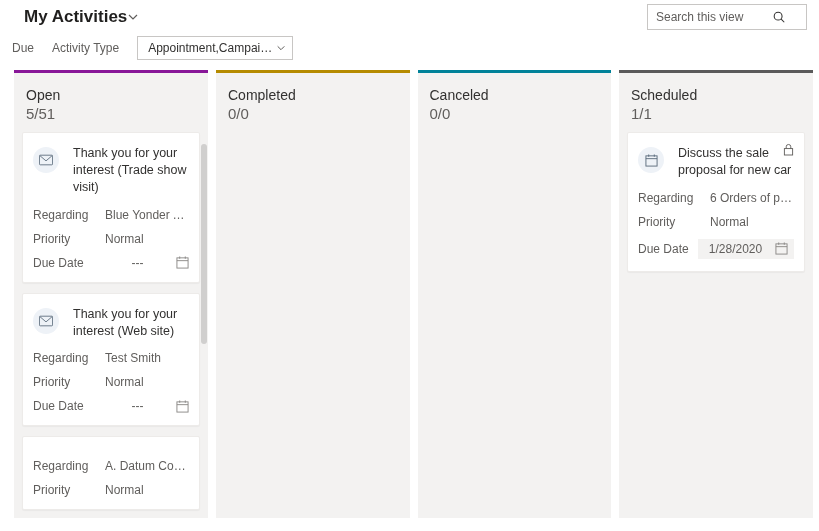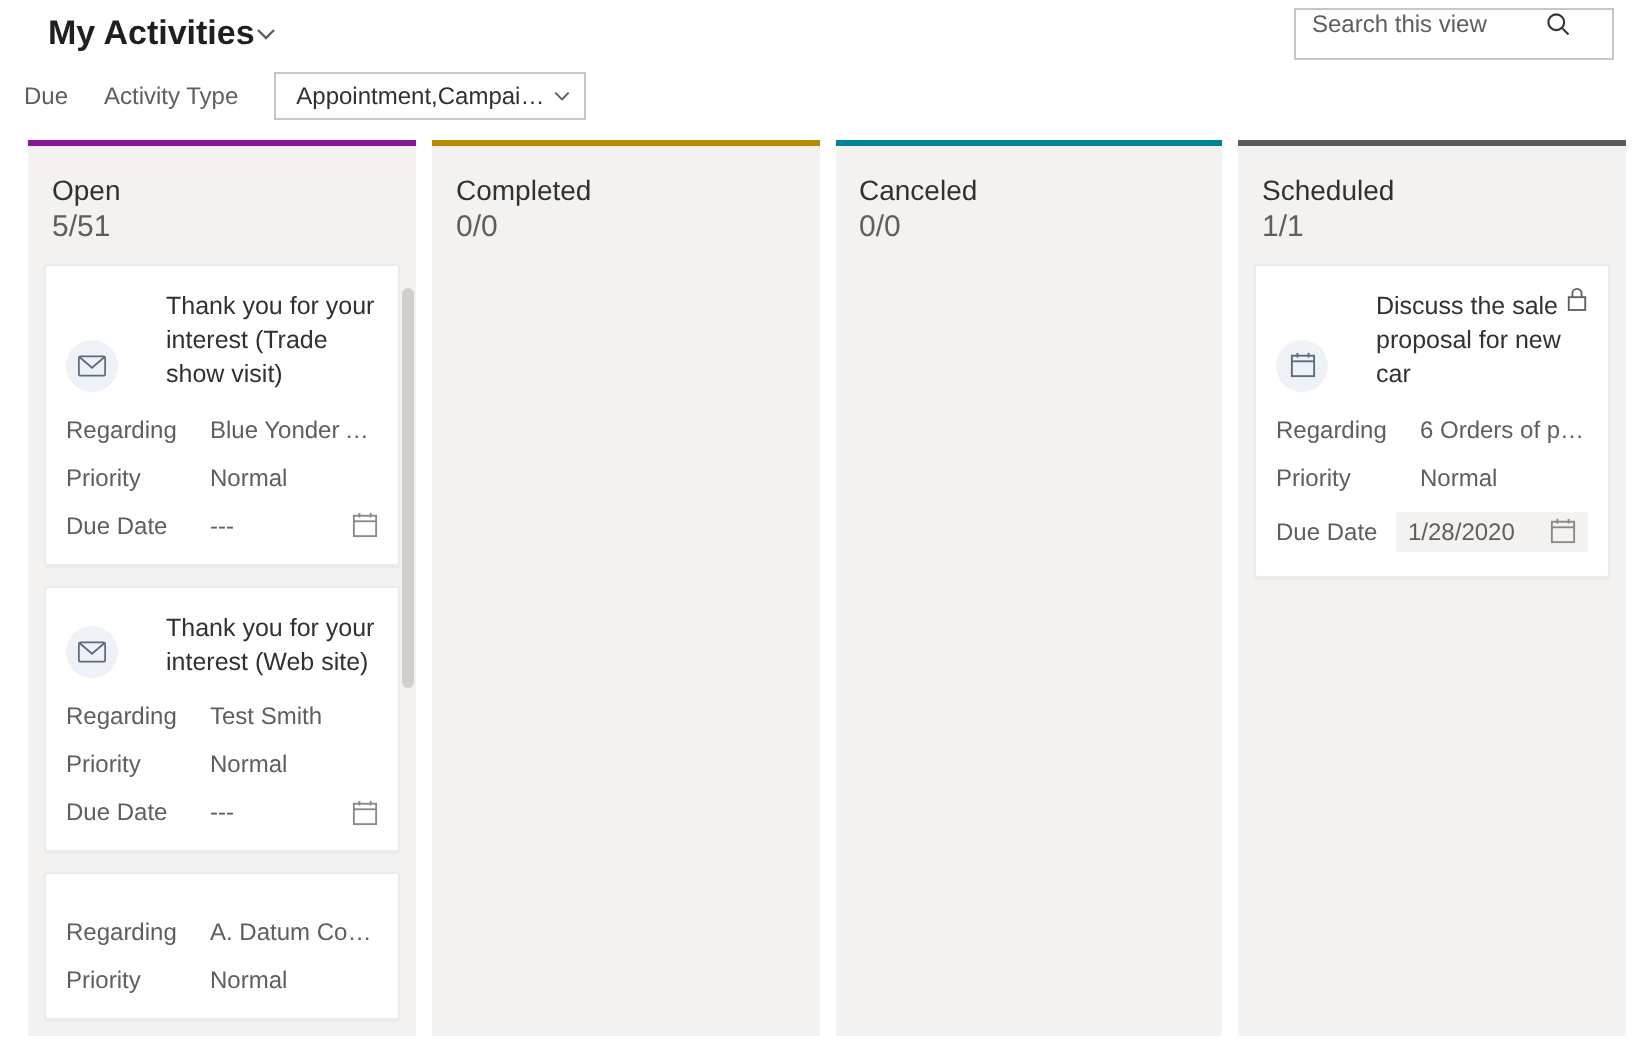--- a/index.html
+++ b/index.html
@@ -16,21 +16,21 @@
     display: flex;
     justify-content: space-between;
     align-items: center;
     padding: 4px 12px 2px 24px;
   }
   .title-wrap { display: flex; align-items: center; }
   .title { font-size: 17px; font-weight: 600; color: #201f1e; }
   .chevron { color: #605e5c; }
   .search-box {
     display: flex;
-    align-items: flex-start;
+    align-items: center;
     border: 1px solid #c8c6c4;
     background: #fff;
     height: 26px;
     width: 160px;
     padding: 0 16px 0 8px;
   }
   .search-box input {
     border: none;
     outline: none;
     font-size: 12px;
@@ -101,22 +101,22 @@
   .card {
     background: #fff;
     border: 1px solid #edebe9;
     border-radius: 2px;
     padding: 12px 10px 12px 10px;
     font-size: 12px;
     box-shadow: 0 1px 1px rgba(0,0,0,0.04);
   }
   .card-head {
     display: flex;
-    gap: 24px;
-    align-items: flex-end;
+    gap: 14px;
+    align-items: flex-start;
     margin-bottom: 12px;
     position: relative;
   }
   .card-icon {
     width: 26px;
     height: 26px;
     border-radius: 50%;
     background: #eef2f7;
     display: flex;
     align-items: center;
@@ -155,21 +155,21 @@
     overflow: hidden;
     text-overflow: ellipsis;
   }
   .due-wrap {
     display: flex;
     align-items: center;
     gap: 6px;
     flex: 1;
     padding-left: 12px;
   }
-  .due-text { color: #605e5c; flex: 1; }
+  .due-text { color: #605e5c; flex: 1; text-align: center; }
   .due-box {
     background: #f3f2f1;
     padding: 3px 6px;
     display: flex;
     align-items: center;
     gap: 8px;
     flex: 1;
   }
   .cal-icon { color: #8a8886; }
   svg { display: block; }

